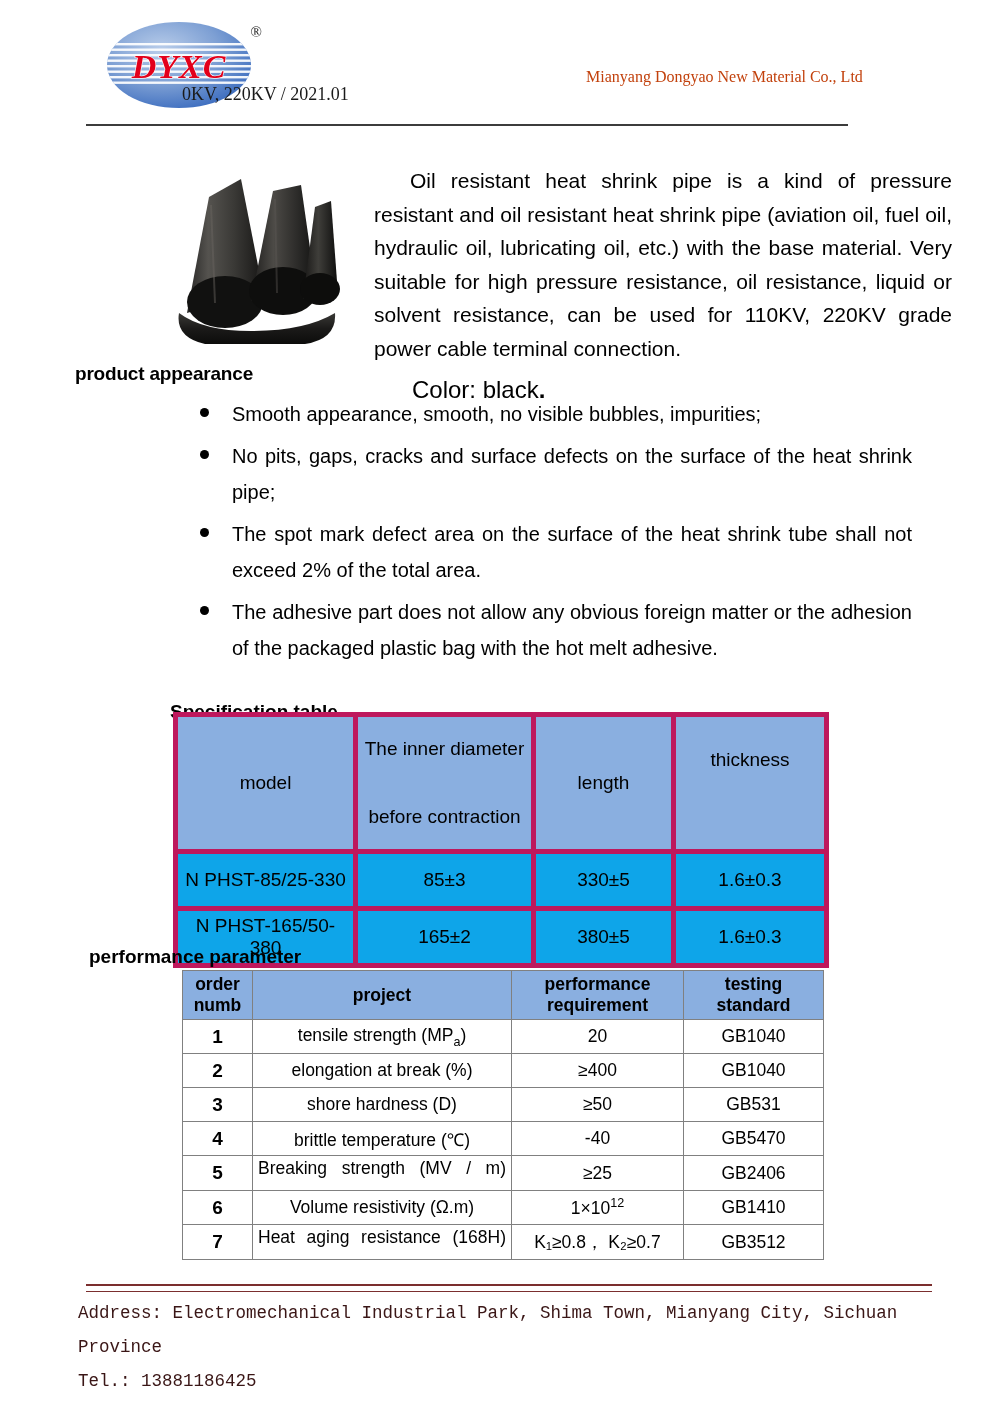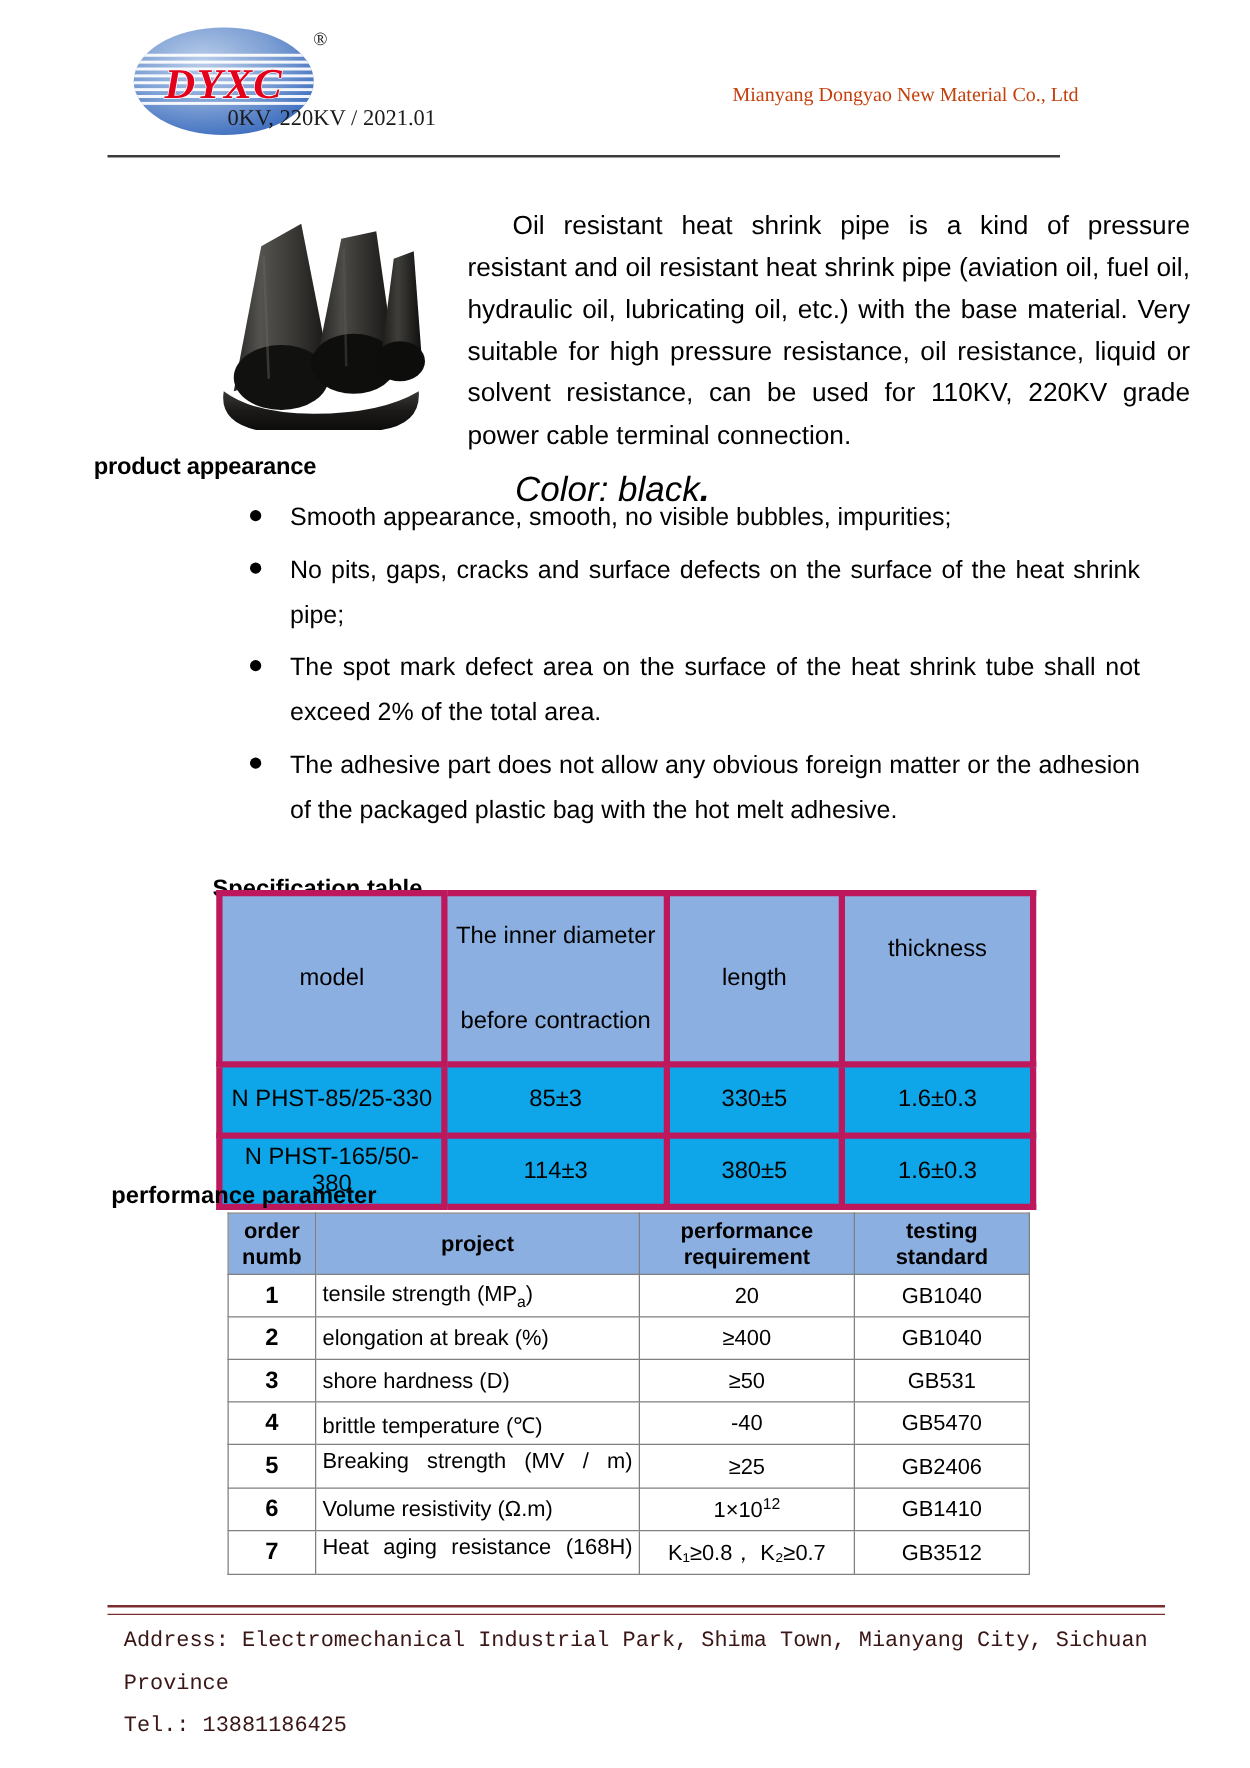--- a/index.html
+++ b/index.html
@@ -98,22 +98,21 @@
     font-size: 21px;
     line-height: 33.5px;
     text-align: justify;
     text-justify: inter-word;
     text-indent: 36px;
   }
   .color-line {
     position: absolute;
     left: 412px;
     top: 376px;
-    font-size: 28px;
-    font-style: italic;
+    font-size: 24px;
   }
   .color-line b { font-weight: bold; }
 
   
   .bullets {
     position: absolute;
     left: 196px;
     top: 396px;
     width: 716px;
   }
@@ -202,21 +201,21 @@
   .perf-table tbody td {
     height: 33px;
     background: #ffffff;
     text-align: center;
   }
   .perf-table tbody td.num {
     font-weight: bold;
     font-size: 19px;
   }
   .perf-table tbody td.project {
-    text-align: left;
+    text-align: center;
     font-weight: normal;
   }
   .perf-table tbody td.project.justified {
     text-align: justify;
     text-align-last: justify;
     line-height: 21px;
     height: 33px;
     overflow: hidden;
     padding-top: 1px;
   }
@@ -233,21 +232,21 @@
     position: absolute;
     left: 86px;
     top: 1284px;
     width: 846px;
     height: 5px;
     border-top: 2px solid #7b2e2e;
     border-bottom: 1px solid #7b2e2e;
   }
   .footer {
     position: absolute;
-    left: 99px;
+    left: 78px;
     top: 1296px;
     width: 860px;
     font-family: "Liberation Mono", monospace;
     font-size: 17.5px;
     line-height: 34px;
     color: #3a1616;
   }
 </style>
 </head>
 <body>
@@ -374,21 +373,21 @@
   </thead>
   <tbody>
     <tr>
       <td>N PHST-85/25-330</td>
       <td>85±3</td>
       <td>330±5</td>
       <td>1.6±0.3</td>
     </tr>
     <tr>
       <td>N PHST-165/50-380</td>
-      <td>114±3</td>
+      <td>165±2</td>
       <td>380±5</td>
       <td>1.6±0.3</td>
     </tr>
   </tbody>
 </table>
 
 <div class="perf-title">performance parameter</div>
 <table class="perf-table">
   <colgroup>
     <col style="width:70px">

